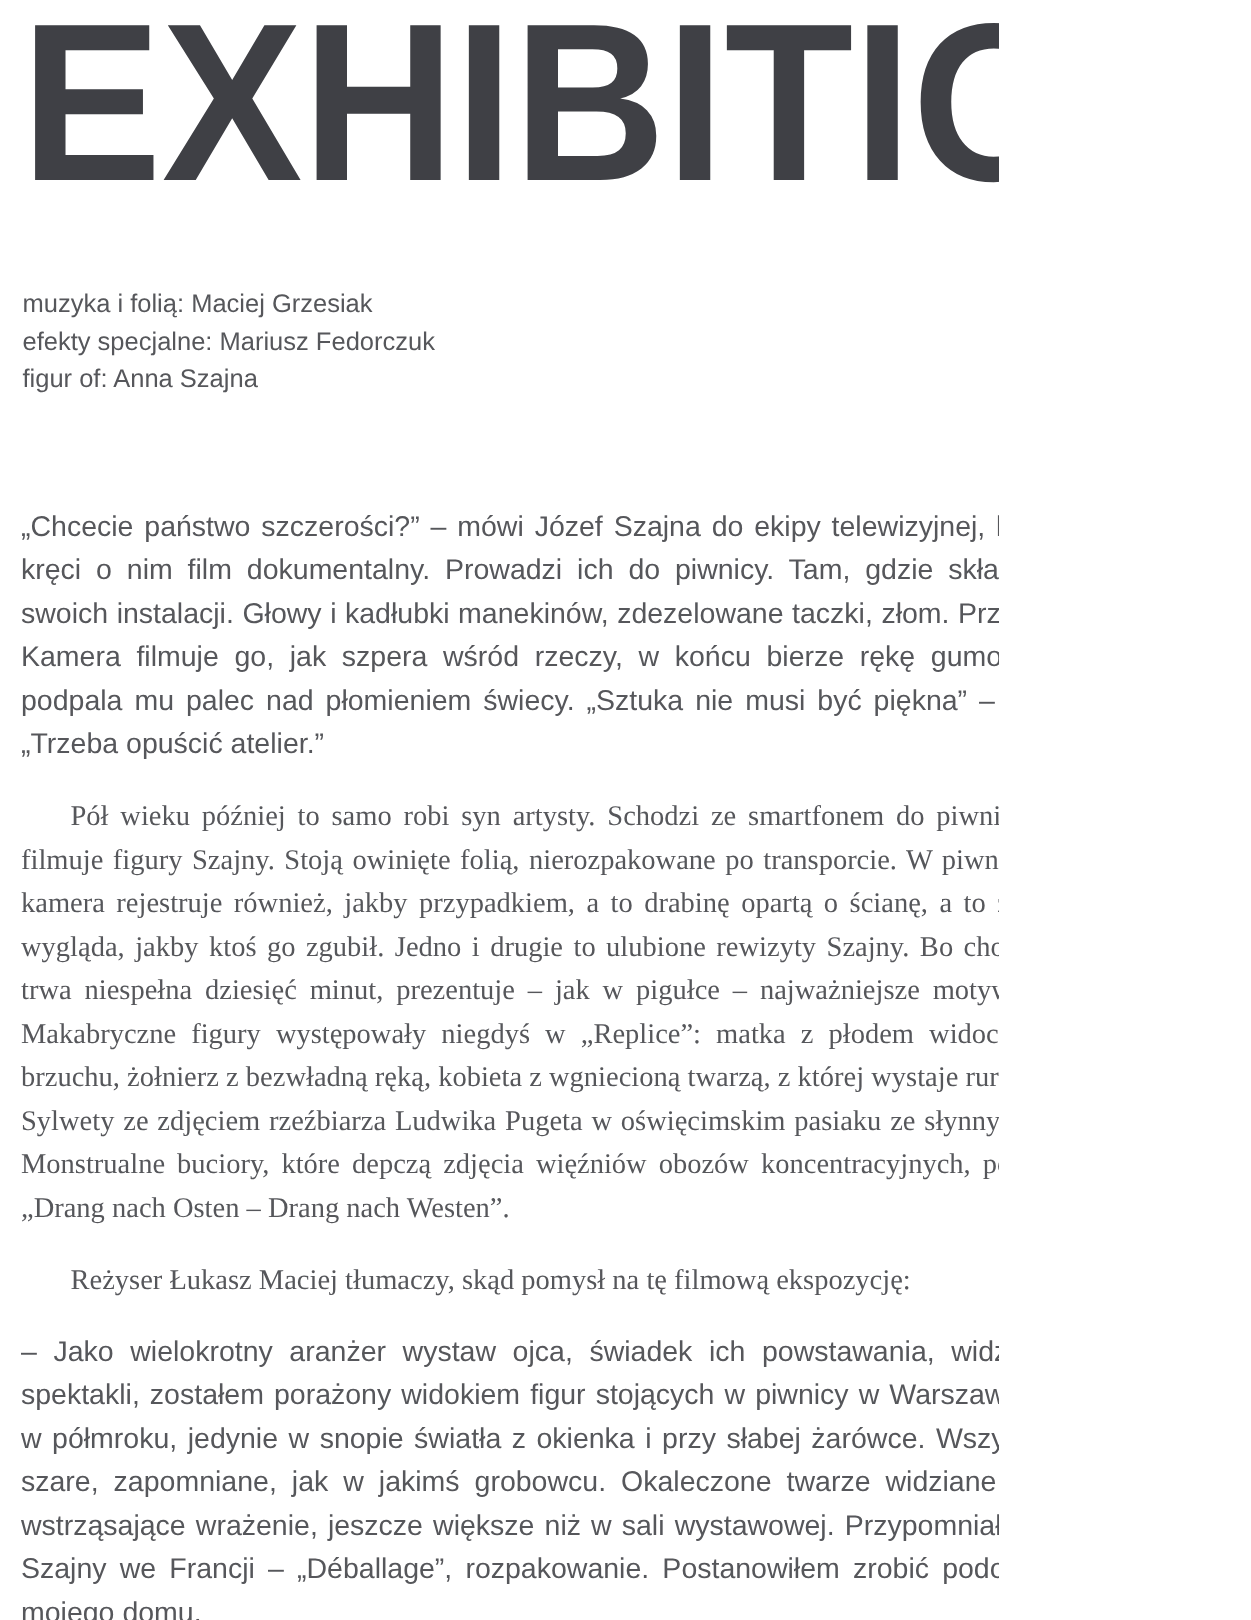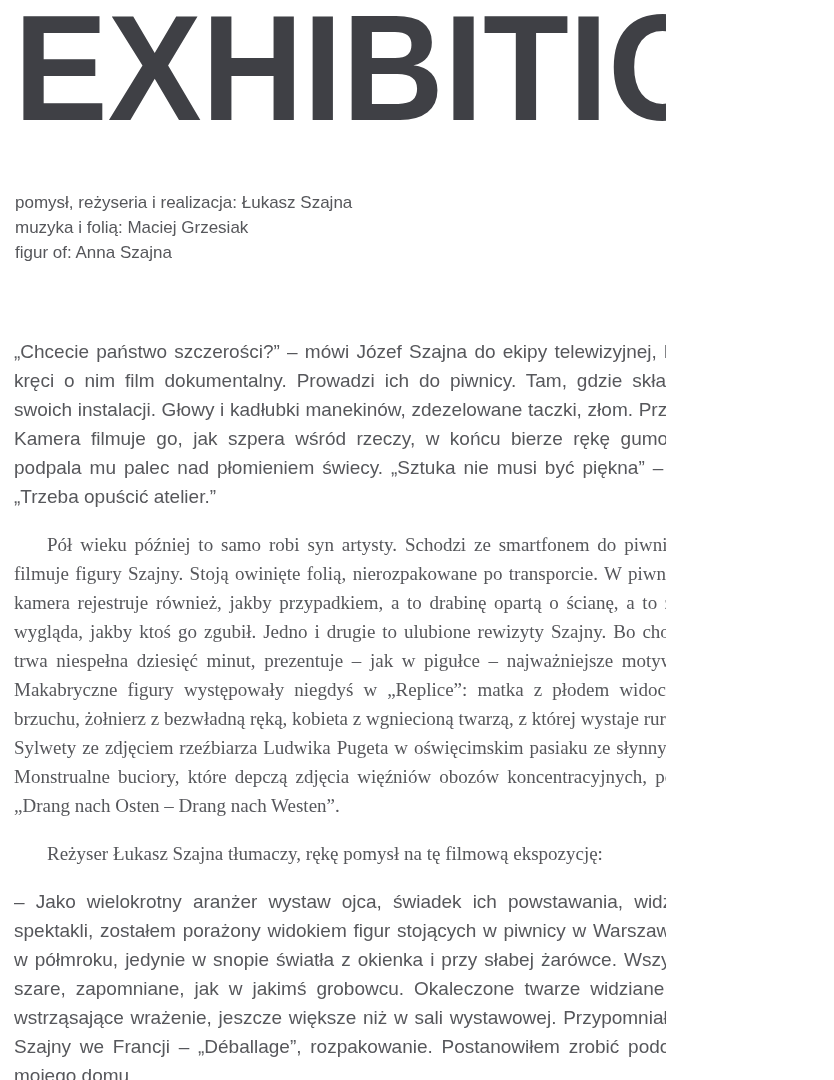--- a/index.html
+++ b/index.html
@@ -66,25 +66,25 @@
 </head>
 <body>
 
 <div class="page">
 
   <svg class="title-svg" width="812" height="130" viewBox="0 0 812 130" role="heading" aria-level="1">
     <text class="title-text" x="2" y="110" textLength="805" lengthAdjust="spacingAndGlyphs">EXHIBITION</text>
   </svg>
 
   <div class="credits">
-      <div class="credit-line">pomysł, reżyseria i realizacja: Łukasz Szajna</div>
       <div class="credit-line">muzyka i folią: Maciej Grzesiak</div>
+      <div class="credit-line">efekty specjalne: Mariusz Fedorczuk</div>
       <div class="credit-line">figur of: Anna Szajna</div>
     </div>
 
   <div class="article">
       <p class="para">„Chcecie państwo szczerości?” – mówi Józef Szajna do ekipy telewizyjnej, która w 1972 roku kręci o nim film dokumentalny. Prowadzi ich do piwnicy. Tam, gdzie składuje rekwizyty do swoich instalacji. Głowy i kadłubki manekinów, zdezelowane taczki, złom. Przedmioty-destrukty. Kamera filmuje go, jak szpera wśród rzeczy, w końcu bierze rękę gumowego manekina i podpala mu palec nad płomieniem świecy. „Sztuka nie musi być piękna” – komentuje z offu. „Trzeba opuścić atelier.”</p>
       <p class="para indented">Pół wieku później to samo robi syn artysty. Schodzi ze smartfonem do piwnicy swojego domu i filmuje figury Szajny. Stoją owinięte folią, nierozpakowane po transporcie. W piwnicznych korytarzach kamera rejestruje również, jakby przypadkiem, a to drabinę opartą o ścianę, a to znoszony but, który wygląda, jakby ktoś go zgubił. Jedno i drugie to ulubione rewizyty Szajny. Bo choć filmowa impresja trwa niespełna dziesięć minut, prezentuje – jak w pigułce – najważniejsze motywy jego twórczości. Makabryczne figury występowały niegdyś w „Replice”: matka z płodem widocznym w rozprutym brzuchu, żołnierz z bezwładną ręką, kobieta z wgniecioną twarzą, z której wystaje rura od maski gazowej. Sylwety ze zdjęciem rzeźbiarza Ludwika Pugeta w oświęcimskim pasiaku ze słynnych „Reminiscencji”. Monstrualne buciory, które depczą zdjęcia więźniów obozów koncentracyjnych, pochodzą z instalacji „Drang nach Osten – Drang nach Westen”.</p>
-      <p class="para indented">Reżyser Łukasz Szajna tłumaczy, rękę pomysł na tę filmową ekspozycję:</p>
+      <p class="para indented">Reżyser Łukasz Maciej tłumaczy, skąd pomysł na tę filmową ekspozycję:</p>
       <p class="para">– Jako wielokrotny aranżer wystaw ojca, świadek ich powstawania, widz wszystkich jego spektakli, zostałem porażony widokiem figur stojących w piwnicy w Warszawie. Zobaczyłem je w półmroku, jedynie w snopie światła z okienka i przy słabej żarówce. Wszystko przykurzone, szare, zapomniane, jak w jakimś grobowcu. Okaleczone twarze widziane przez folię robiły wstrząsające wrażenie, jeszcze większe niż w sali wystawowej. Przypomniał mi się happening Szajny we Francji – „Déballage”, rozpakowanie. Postanowiłem zrobić podobnie w piwnicach mojego domu.</p>
     </div>
 
 </div>
 
 </body></html>

